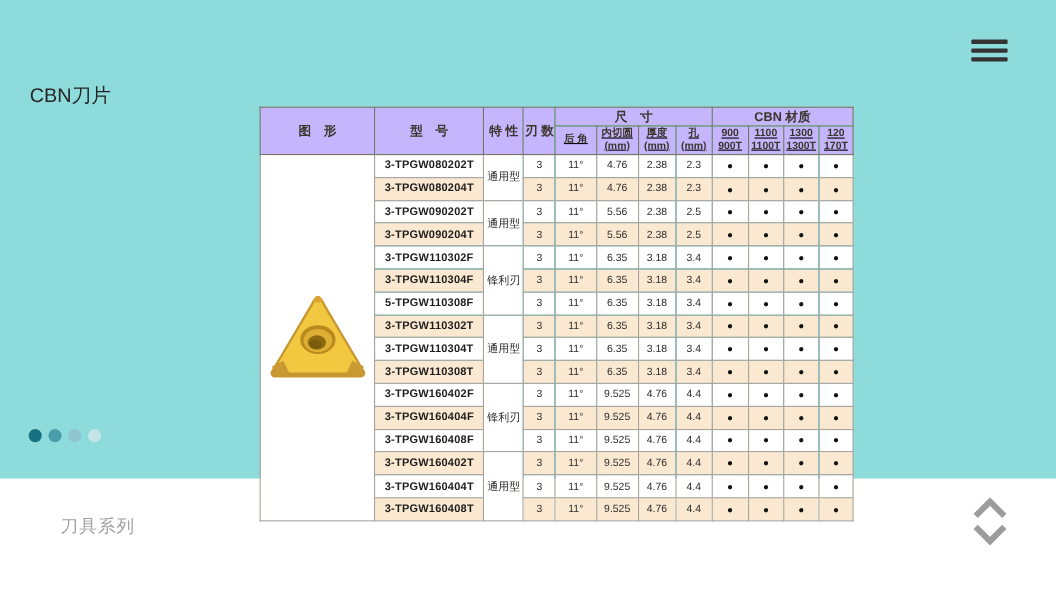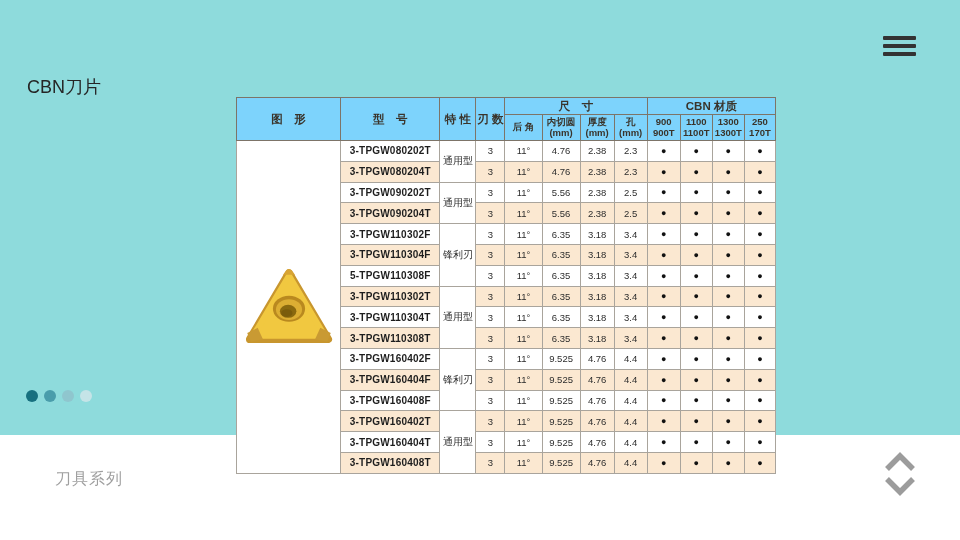--- a/index.html
+++ b/index.html
@@ -24,24 +24,24 @@
   .nav-arrows{position:absolute;left:884px;top:452px;width:32px;height:44px;}
   .nav-arrows svg{position:absolute;left:0;cursor:pointer;}
 
   
   .table-card{position:absolute;left:236px;top:97px;width:540px;}
   table.tbl{border-collapse:collapse;table-layout:fixed;width:540px;font-family:inherit;}
   .tbl th,.tbl td{
     border:1px solid #97918a;padding:0;text-align:center;vertical-align:middle;
     overflow:hidden;
   }
-  .tbl thead th{background:#7dd3fc;color:#3a342b;border-color:#7d7468;}
+  .tbl thead th{background:#c4b5fd;color:#3a342b;border-color:#7d7468;}
   .tbl{border:1.5px solid #5f5b55;}
   .tbl thead tr.tier1{height:17px;}
-  .tbl thead tr.tier2{height:26px;}
+  .tbl thead tr.tier2{height:26px;text-decoration:underline;}
   .tbl thead .h-main{font-size:11.5px;font-weight:bold;}
   .tbl thead .h-sub{font-size:9.5px;font-weight:bold;white-space:pre-line;line-height:1.12;}
   .tbl tbody tr{height:20.8px;background:#ffffff;}
   .tbl tbody tr.alt td{background:#fbe8d1;}
   .tbl tbody td{font-size:9.5px;color:#2d2d2d;border-color:#a9a49c;}
   .tbl tbody td.model{font-weight:bold;font-size:10px;color:#1d1d1d;letter-spacing:.2px;}
   .tbl tbody td.feature{background:#ffffff !important;font-size:10px;color:#2d2d2d;}
   .tbl tbody td.img-cell{background:#ffffff !important;}
   .tbl tbody td.dot{font-size:9px;color:#111;}
   .img-wrap{display:flex;align-items:center;justify-content:center;height:100%;}
@@ -102,21 +102,21 @@
           <th class="h-sub">厚度
 (mm)</th>
           <th class="h-sub">孔
 (mm)</th>
           <th class="h-sub">900
 900T</th>
           <th class="h-sub">1100
 1100T</th>
           <th class="h-sub">1300
 1300T</th>
-          <th class="h-sub">250
+          <th class="h-sub">120
 170T</th>
         </tr>
       </thead>
       <tbody>
           <tr>
             <td class="img-cell" rowspan="16">
   <div class="img-wrap">
     <svg width="88" height="80" viewBox="0 0 100 92">
       <path d="M50 7 L95 83 L5 83 Z" fill="#c8962e" stroke="#c8962e" stroke-width="9" stroke-linejoin="round"></path>
       <path d="M50 10 L91 79 L9 79 Z" fill="#f1c840" stroke="#f1c840" stroke-width="7" stroke-linejoin="round"></path>

